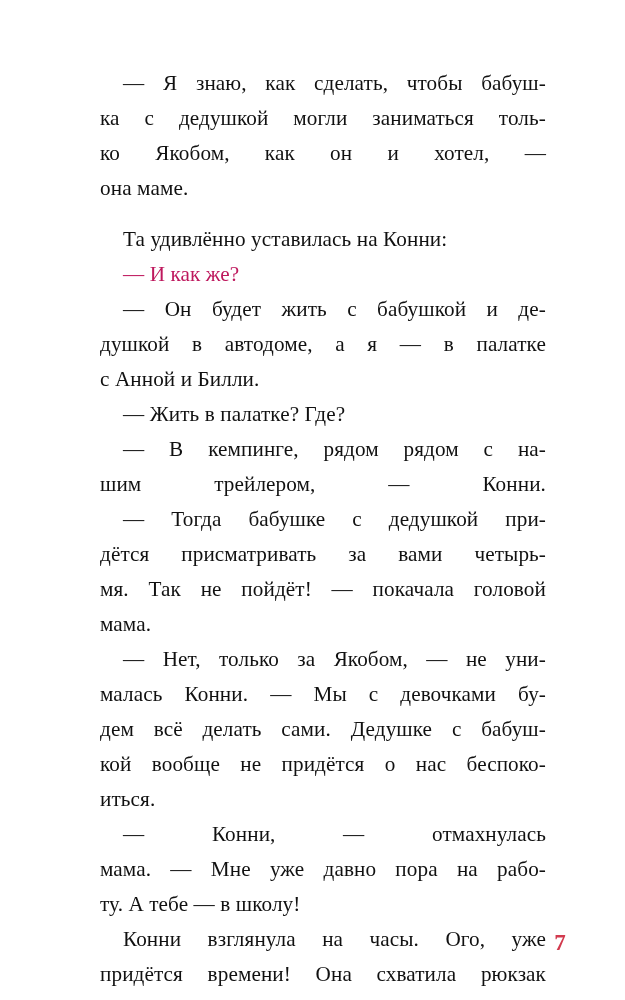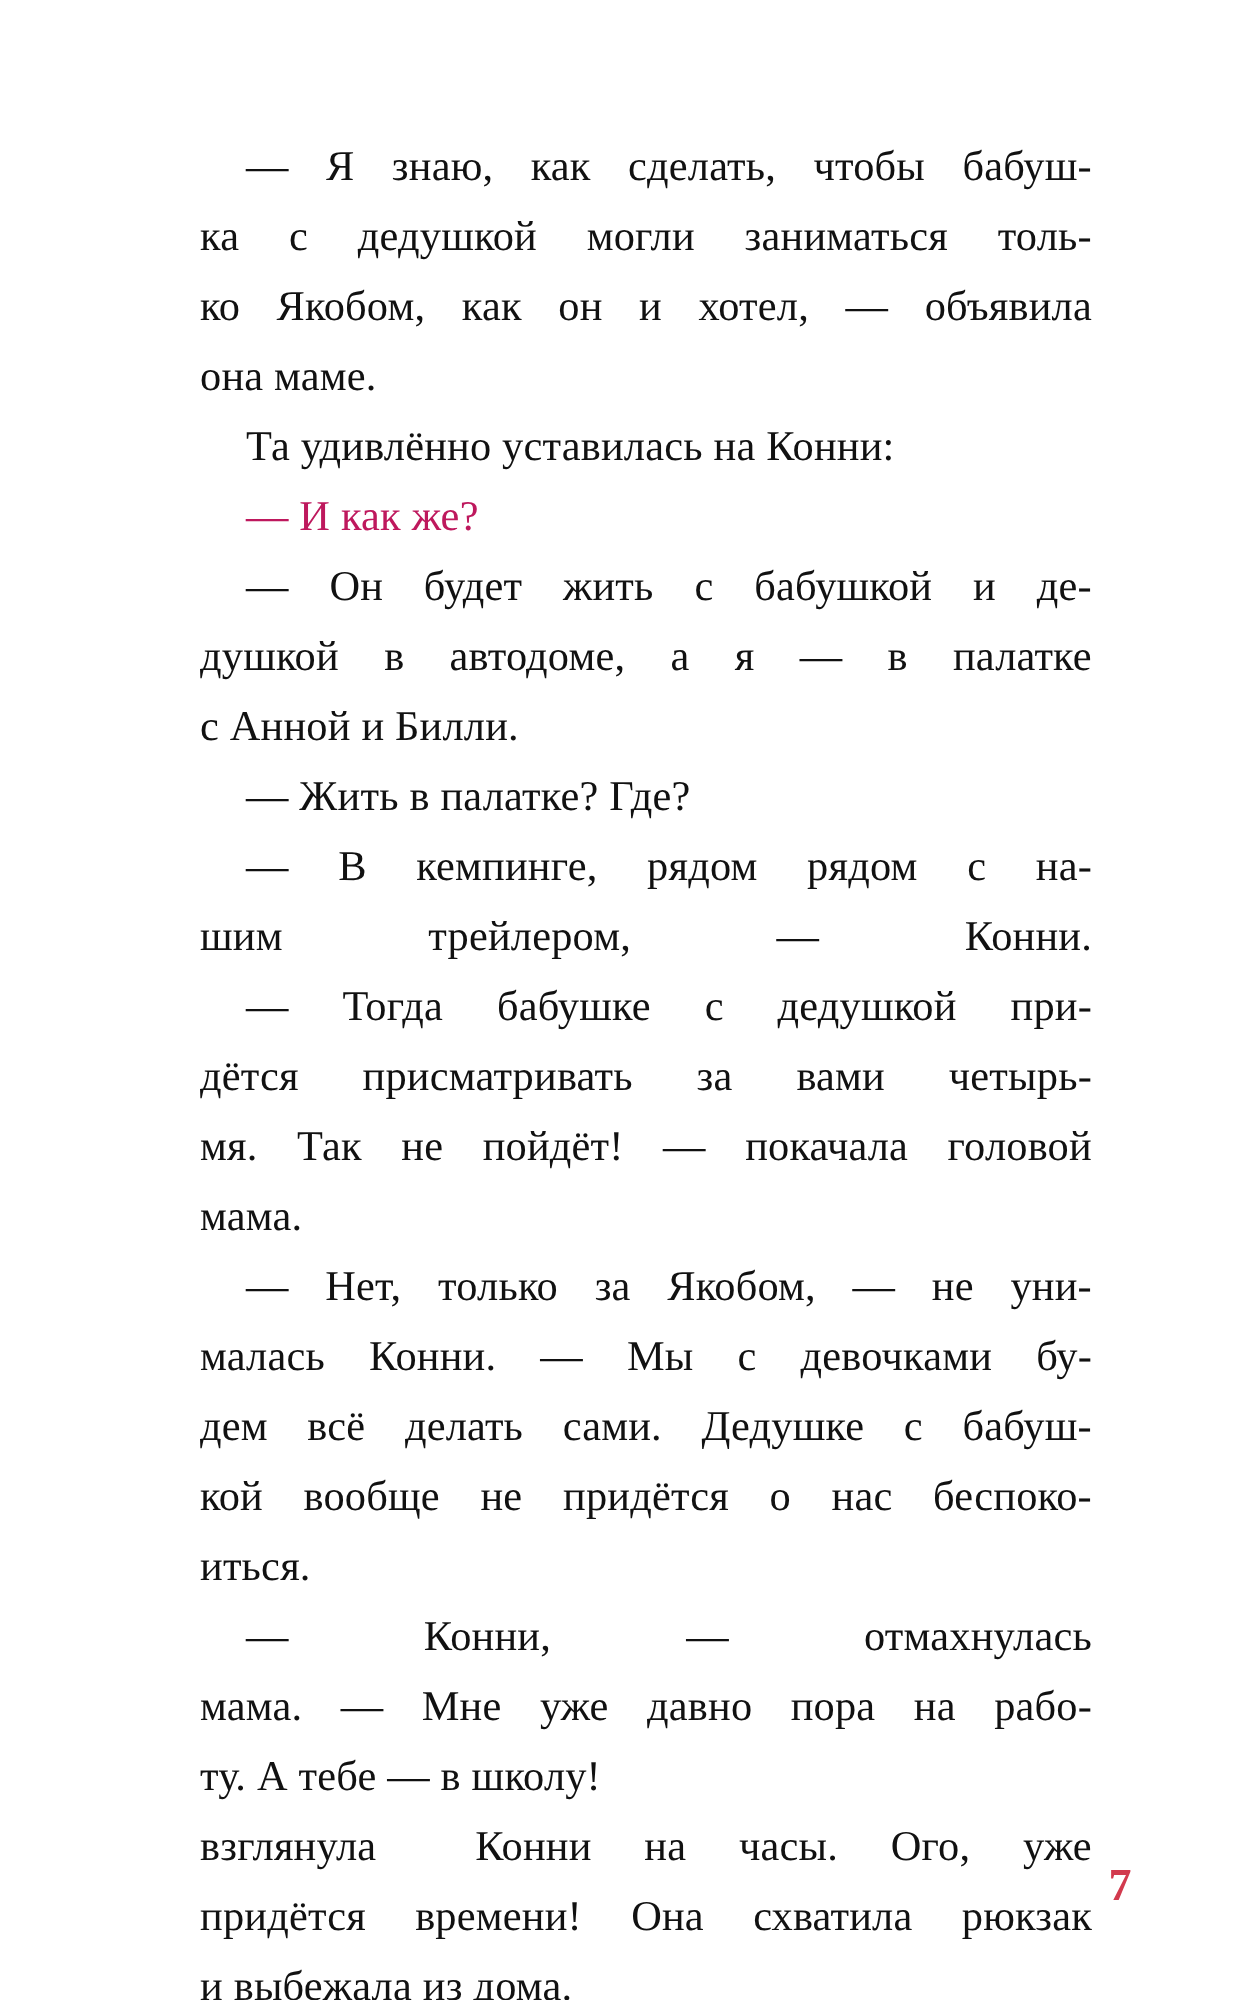--- a/index.html
+++ b/index.html
@@ -102,26 +102,25 @@
           <span class="w">толь-</span>
       </span>
       <span class="line just">
         <span class="w">ко</span>
           <span class="w">Якобом,</span>
           <span class="w">как</span>
           <span class="w">он</span>
           <span class="w">и</span>
           <span class="w">хотел,</span>
           <span class="w">—</span>
-          <span class="w">объявила</span>
       </span>
       <span class="line">она маме.</span>
     </p>
 
-    <p class="para" style="color: rgb(17, 17, 17);">
+    <p class="para" style="color: rgb(17, 17, 17); margin-top: 16px;">
       <span class="line"><span class="indent"></span>Та удивлённо уставилась на Конни:</span>
     </p>
 
     <p class="para" style="color: #be185d;">
       <span class="line"><span class="indent"></span>— И как же?</span>
     </p>
 
     <p class="para" style="color: rgb(17, 17, 17);">
       <span class="line just">
         <span class="w"><span class="indent"></span>—</span>
@@ -252,22 +251,22 @@
           <span class="w">давно</span>
           <span class="w">пора</span>
           <span class="w">на</span>
           <span class="w">рабо-</span>
       </span>
       <span class="line">ту. А тебе — в школу!</span>
     </p>
 
     <p class="para" style="color: rgb(17, 17, 17);">
       <span class="line just">
-        <span class="w">взглянула</span>
-          <span class="w"><span class="indent"></span>Конни</span>
+        <span class="w"><span class="indent"></span>Конни</span>
+          <span class="w">взглянула</span>
           <span class="w">на</span>
           <span class="w">часы.</span>
           <span class="w">Ого,</span>
           <span class="w">уже</span>
       </span>
       <span class="line just">
         <span class="w">придётся</span>
           <span class="w">времени!</span>
           <span class="w">Она</span>
           <span class="w">схватила</span>

